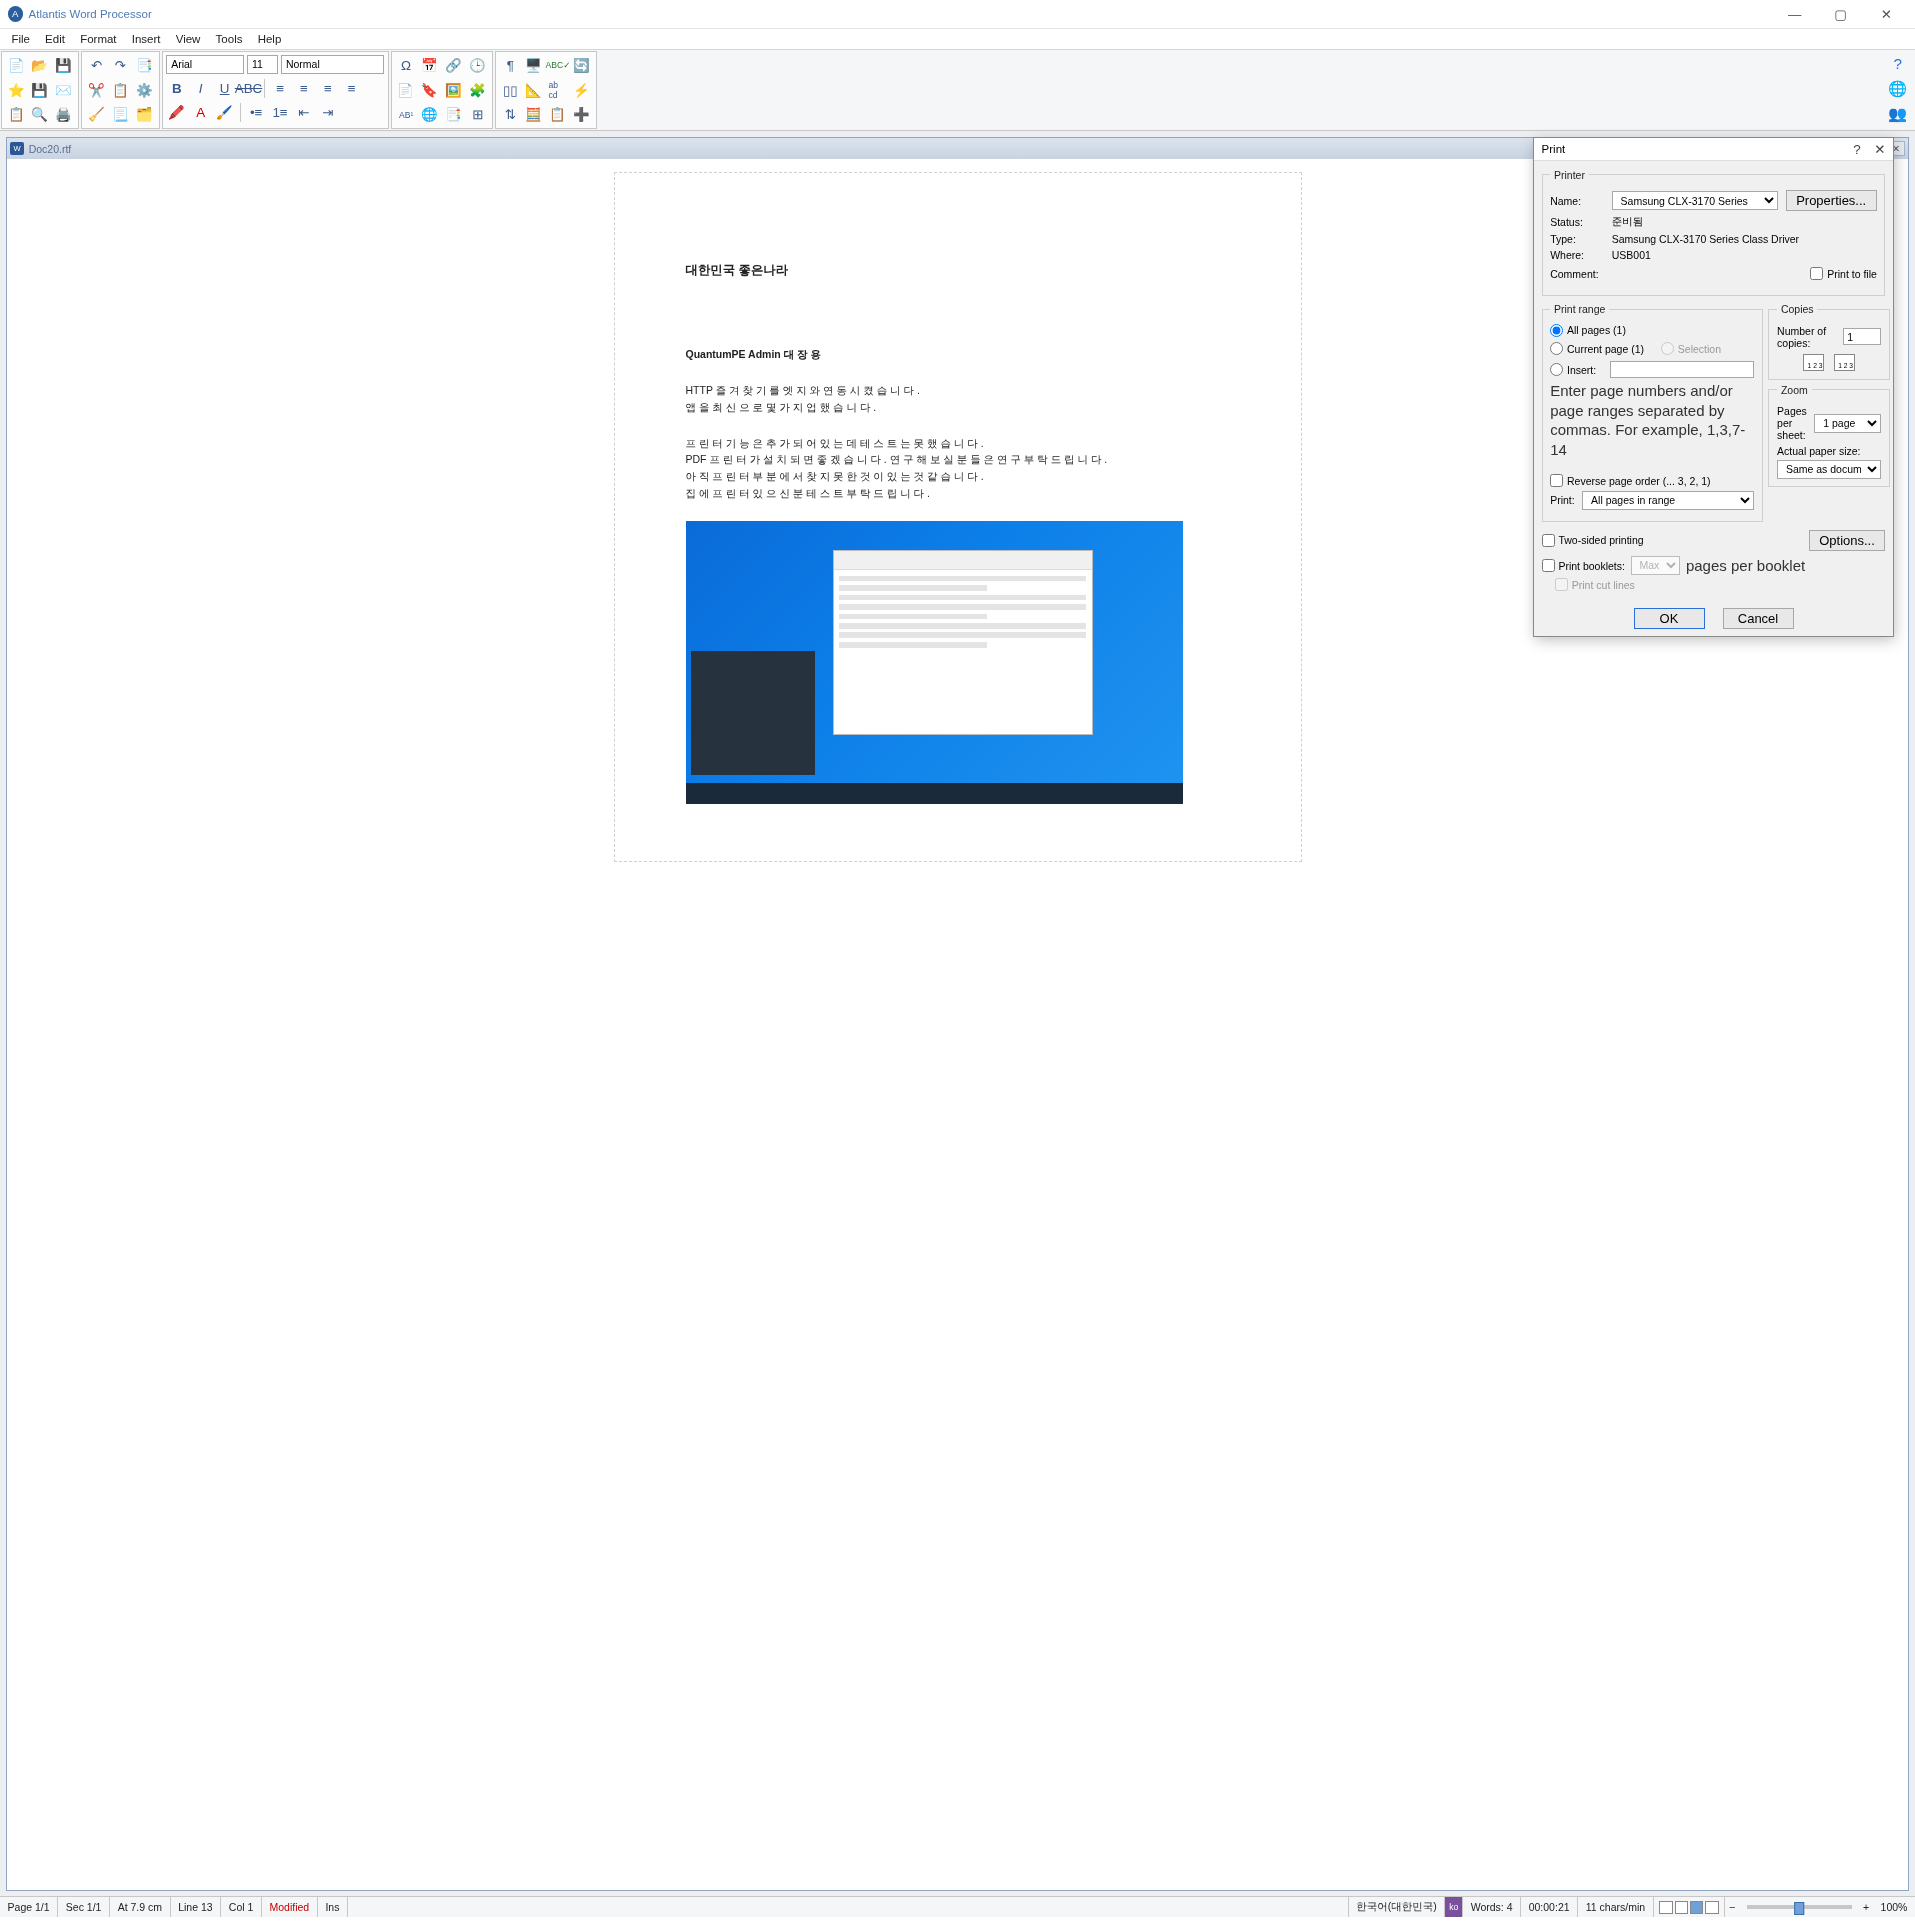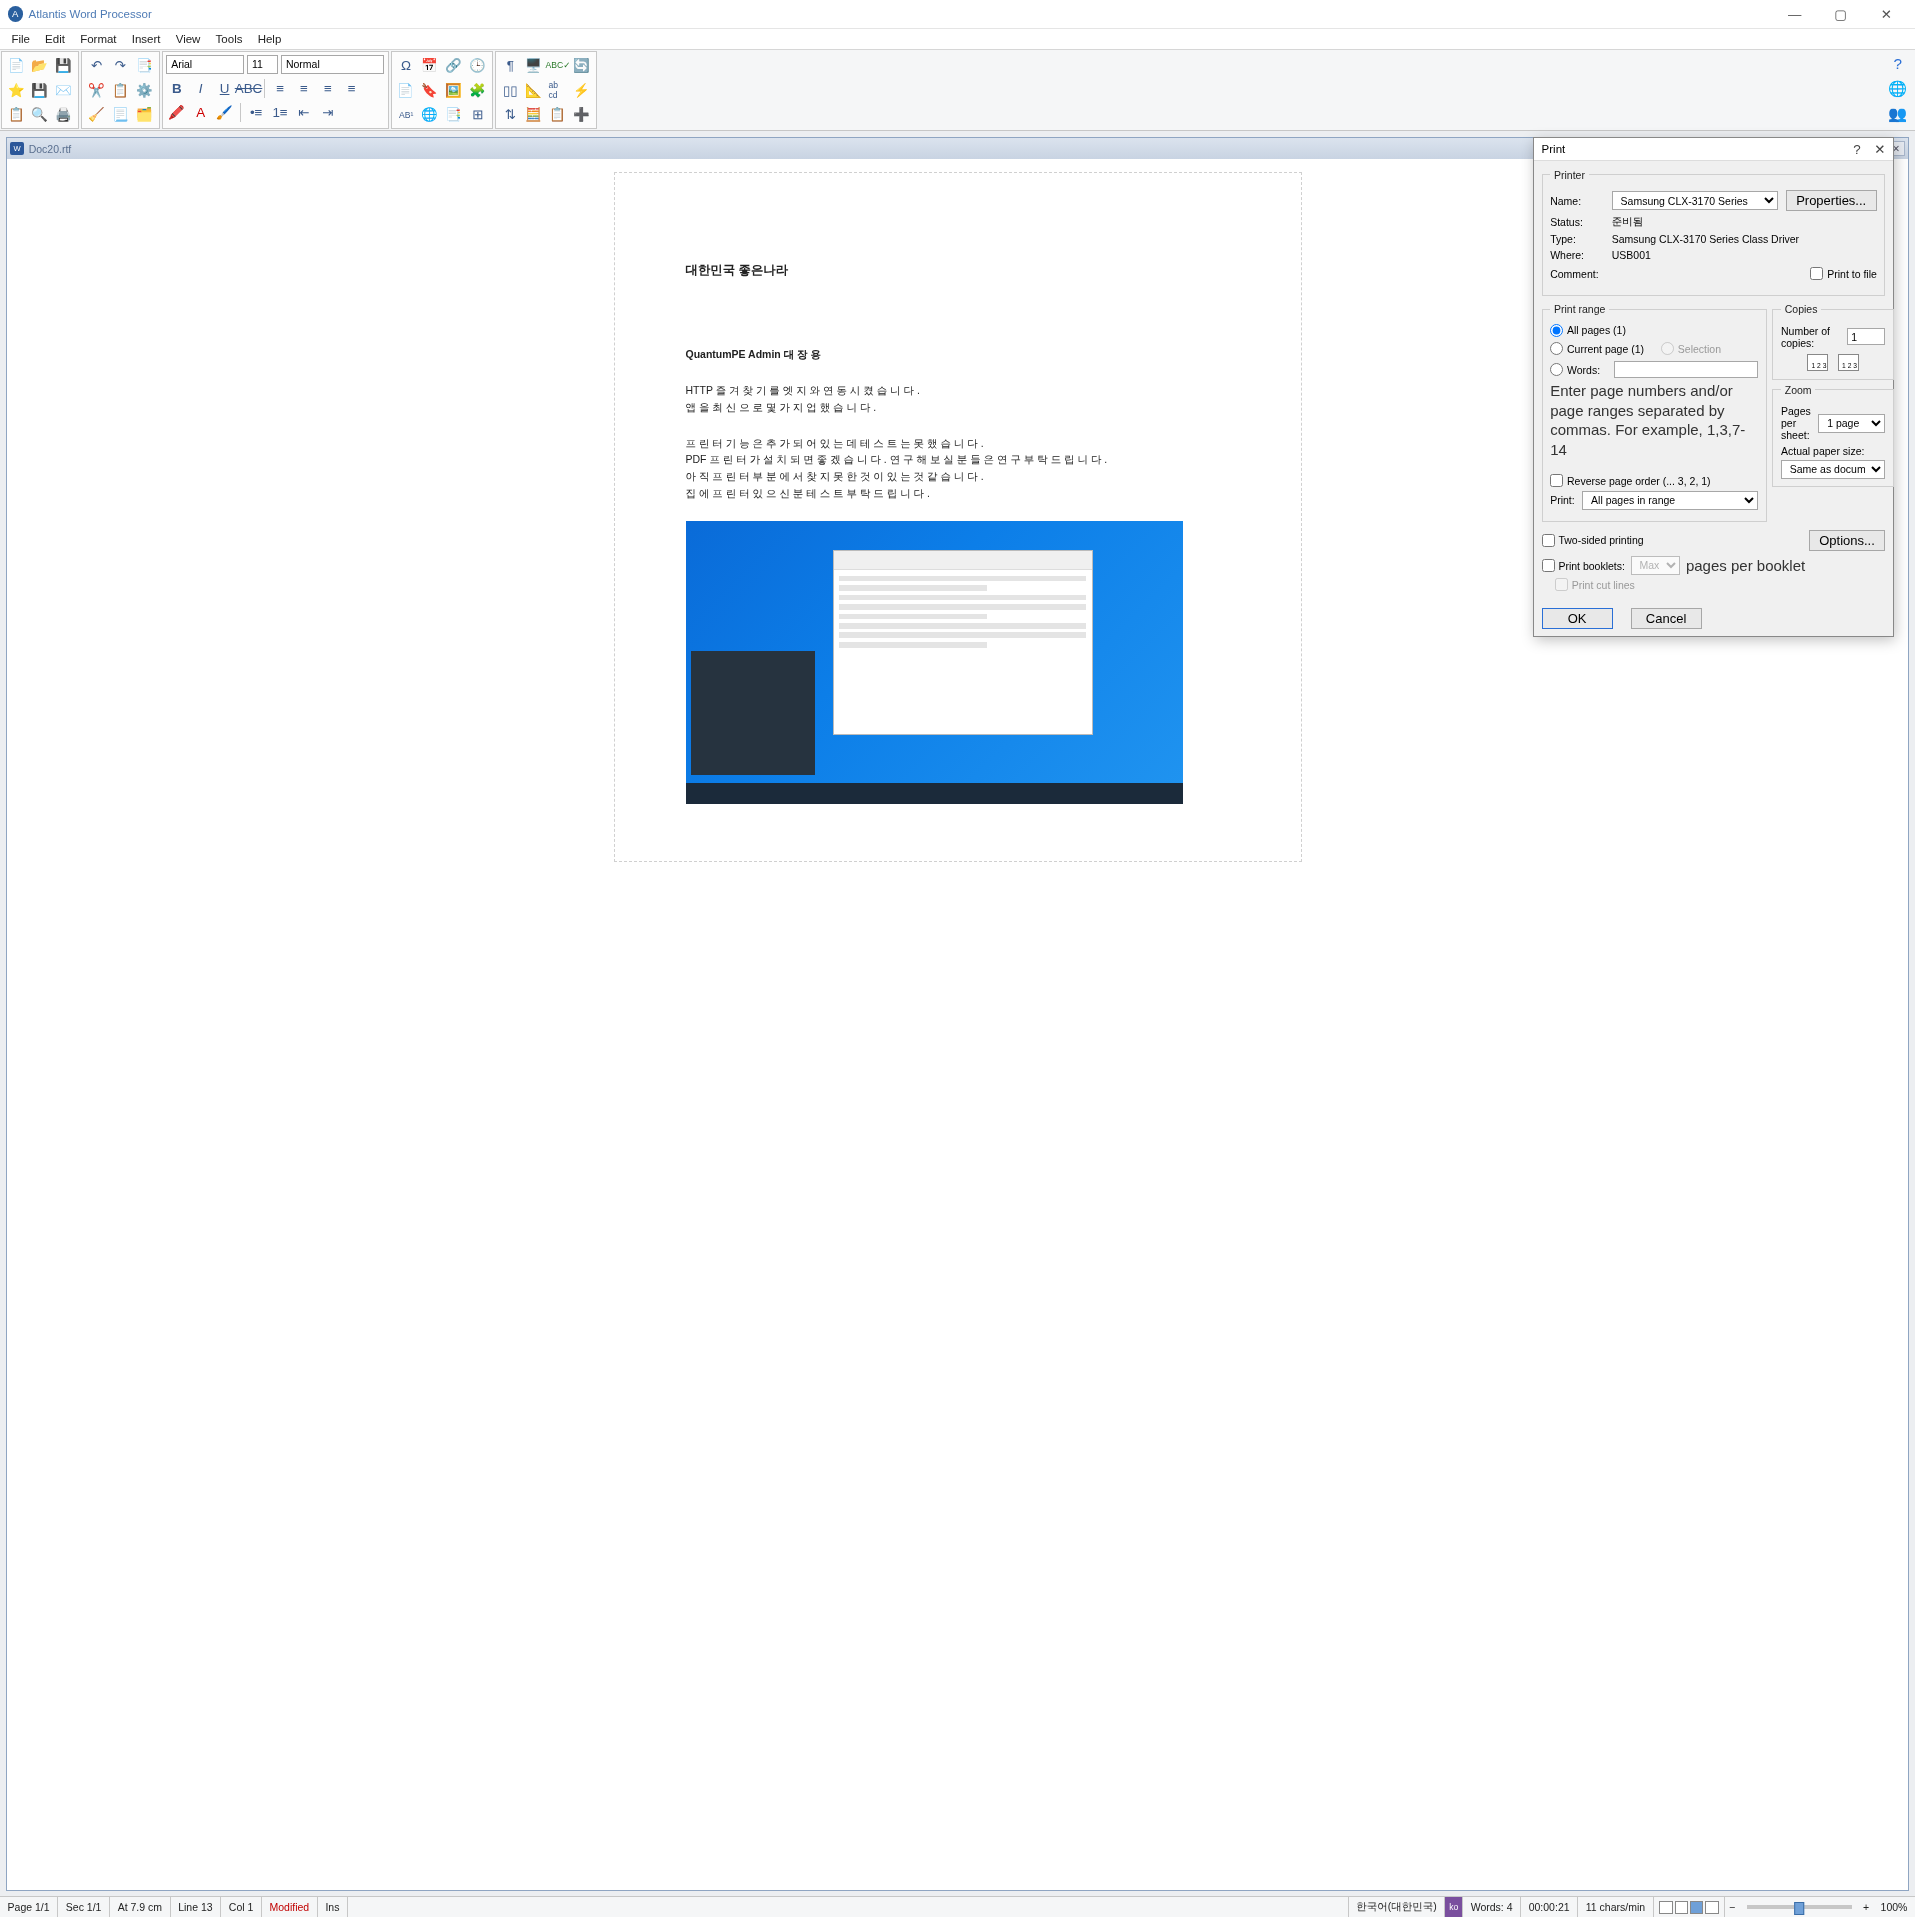--- a/index.html
+++ b/index.html
@@ -58,21 +58,21 @@
 .pd-left{flex:1.05}
 .pd-right{flex:0.95}
 .radio-row{display:flex;align-items:center;gap:3.8px;margin:2.9px 0}
 input[type=radio],input[type=checkbox]{margin:0}
 .hint{font-size:15px;color:#333;line-height:1.3;margin-top:2.9px}
 .copies-ill{display:flex;gap:9.6px;justify-content:center;margin-top:5.7px}
 .collate-stack{width:21px;height:17px;border:1px solid #888;position:relative;background:#fff;font-size:6.7px;display:flex;align-items:flex-end;justify-content:flex-end;padding:1px}
 .collate-stack::before,.collate-stack::after{content:"";position:absolute;width:21px;height:17px;border:1px solid #888;background:#fff}
 .collate-stack::before{left:-2.9px;top:-2.9px;z-index:-1}
 .collate-stack::after{left:-5.7px;top:-5.7px;z-index:-2}
-.pd-foot{display:flex;justify-content:flex-start;gap:18px;padding:3.8px 7.6px 7.6px}
+.pd-foot{display:flex;justify-content:center;gap:18px;padding:3.8px 7.6px 7.6px}
 .pd-foot .pd-btn{width:71px}
 .statusbar{height:21px;background:#f5f6f7;border-top:1px solid #c7c7c7;display:flex;align-items:center;font-size:10.5px;color:#222}
 .sb-cell{padding:0 7.6px;border-right:1px solid #c7c7c7;height:100%;display:flex;align-items:center}
 .sb-cell.red{color:#c00000}
 .sb-right{margin-left:auto;display:flex;align-items:center;height:100%}
 .sb-icons{display:flex;gap:1.9px;padding:0 5.7px;border-right:1px solid #c7c7c7;height:100%;align-items:center}
 .sb-ico{width:13.4px;height:13.4px;border:1px solid #888;background:#fff}
 .zoom-slider{width:105px;height:3.8px;background:#c7c7c7;position:relative;margin:0 7.6px}
 .zoom-slider::before{content:"";position:absolute;left:50%;top:-3.8px;width:7.6px;height:11.5px;background:#6fa0d8;border:1px solid #3b6ea8;transform:translateX(-50%)}
 .disabled{color:#999}
@@ -312,21 +312,21 @@
             <div style="display:flex;gap:17px">
               <div class="radio-row">
                   <input type="radio" name="pr" style="">
                   <span>Current page (1)</span>
                 </div>
               <div class="radio-row disabled">
                   <input type="radio" disabled="" style="">
                   <span>Selection</span>
                 </div>
             </div>
-            <div class="radio-row"><input type="radio" name="pr" style=""><span>Words:</span>&nbsp;&nbsp;<input class="pd-select" style="flex: 1 1 0%; height: 17px;"></div>
+            <div class="radio-row"><input type="radio" name="pr" style=""><span>Insert:</span>&nbsp;&nbsp;<input class="pd-select" style="flex: 1 1 0%; height: 17px;"></div>
             <div class="hint">Enter page numbers and/or page ranges separated by commas. For example, 1,3,7-14</div>
             <label class="radio-row" style="margin-top:15px">
                 <input type="checkbox" style="">
                 <span>Reverse page order (... 3, 2, 1)</span>
               </label>
             <div class="field-row">
                 <span>Print:</span>
                 <select class="pd-select"><option>All pages in range</option></select>
               </div>
           </fieldset>

